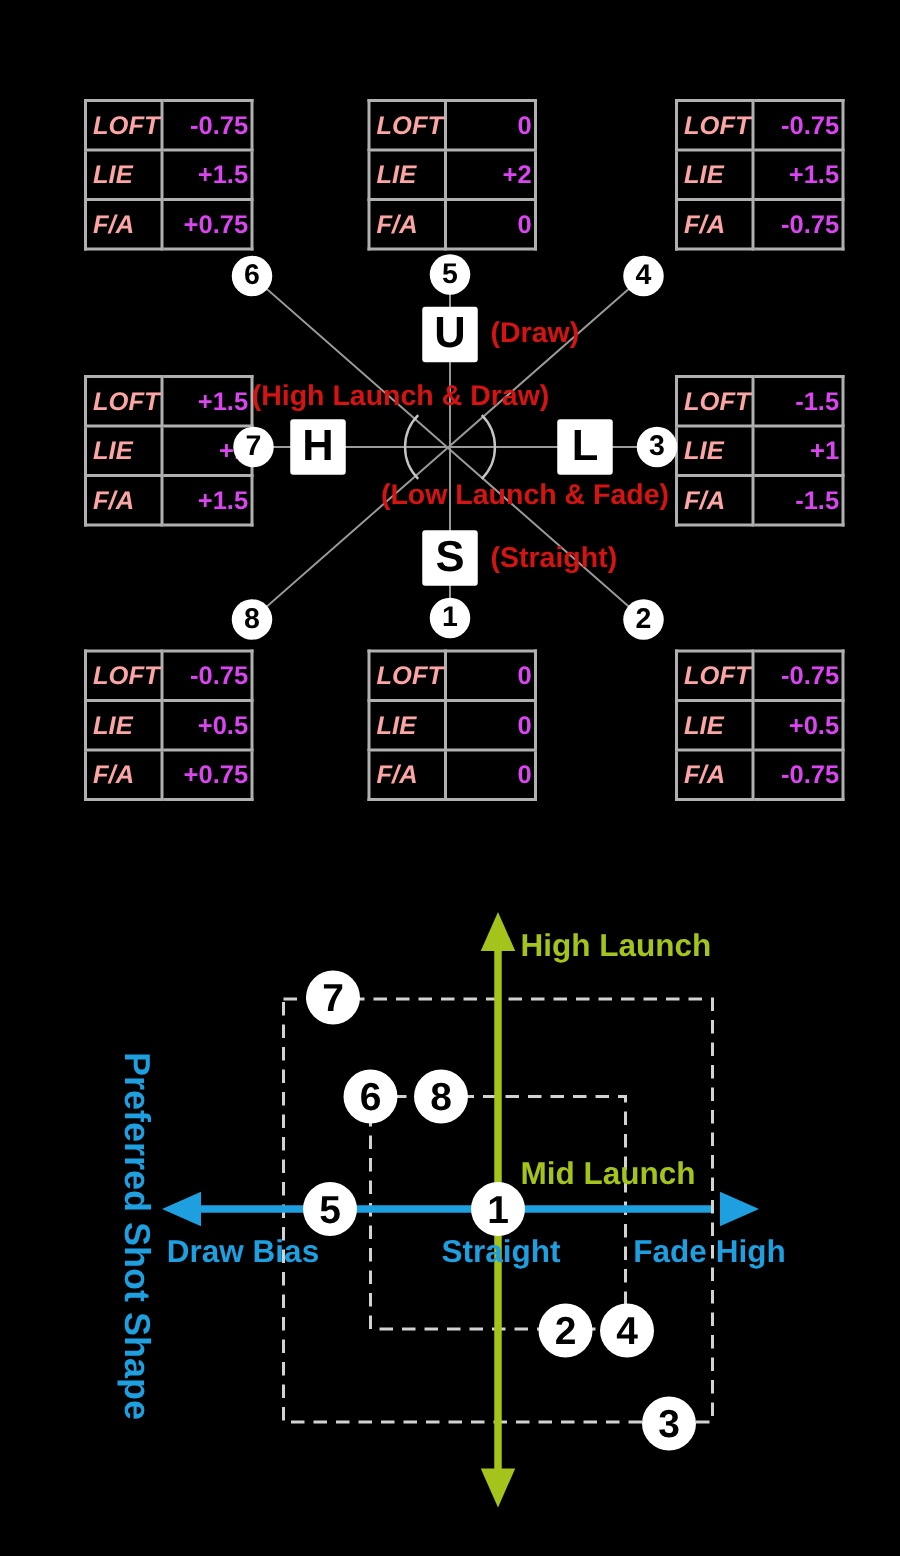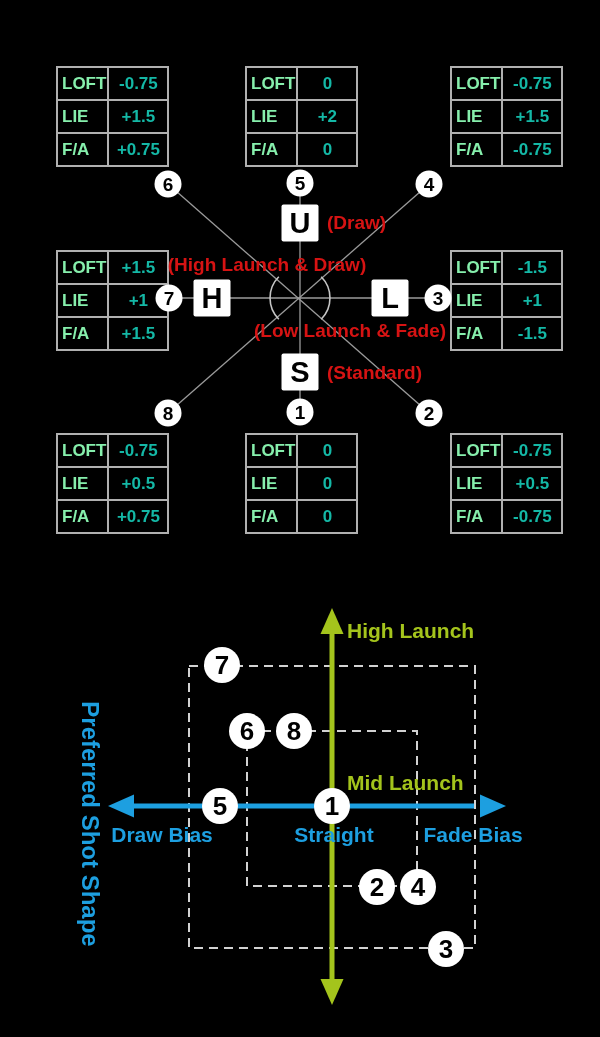--- a/index.html
+++ b/index.html
@@ -3,22 +3,22 @@
 <meta charset="utf-8">
 <style>
   html,body{margin:0;padding:0;background:#000;}
   #page{position:relative;width:600px;height:1037px;background:#000;overflow:hidden;
         font-family:"Liberation Sans",sans-serif;font-weight:bold;}
   svg{position:absolute;left:0;top:0;}
 
   
   table.vtable{position:absolute;border-collapse:collapse;background:#000;}
   .vtable td{border:2px solid #b0b0b0;height:29px;font-weight:bold;font-size:17px;line-height:29px;}
-  .vtable td.lab{color:#86efac;width:42px;padding-left:4px;}
-  .vtable td.val{color:#14b8a6;width:54px;text-align:center;padding:0 2px;}
+  .vtable td.lab{color:#fca5a5;width:42px;padding-left:4px;font-style:italic;}
+  .vtable td.val{color:#d946ef;width:54px;text-align:right;padding:0 2px;}
 
   
   .dcircle{position:absolute;width:27px;height:27px;border-radius:50%;background:#fff;color:#000;
            font-size:19px;display:flex;align-items:center;justify-content:center;
            transform:translate(-50%,-50%);}
   .lbox{position:absolute;width:37px;height:37px;background:#fff;color:#000;font-size:29px;
         display:flex;align-items:center;justify-content:center;transform:translate(-50%,-50%);
         border-radius:2px;}
   .rnote{position:absolute;color:#d61313;font-size:19px;white-space:nowrap;}
   .cnote{transform:translate(-50%,-50%);}
@@ -218,29 +218,29 @@
   <div class="dcircle" style="left:429px;top:413px">2</div>
 
   <div class="lbox" style="left:300px;top:223px">U</div>
   <div class="lbox" style="left:212px;top:298px">H</div>
   <div class="lbox" style="left:390px;top:298px">L</div>
   <div class="lbox" style="left:300px;top:372px">S</div>
 
   <div class="rnote snote" style="left:327px;top:223px">(Draw)</div>
   <div class="rnote cnote" style="left:267px;top:265px">(High Launch &amp; Draw)</div>
   <div class="rnote cnote" style="left:350px;top:331px">(Low Launch &amp; Fade)</div>
-  <div class="rnote snote" style="left:327px;top:373px">(Standard)</div>
+  <div class="rnote snote" style="left:327px;top:373px">(Straight)</div>
 
 
   <div class="glabel" style="left:347px;top:631px">High Launch</div>
   <div class="glabel" style="left:347px;top:783px">Mid Launch</div>
 
   <div class="blabel" style="left:162px;top:835px">Draw Bias</div>
   <div class="blabel" style="left:334px;top:835px">Straight</div>
-  <div class="blabel" style="left:473px;top:835px">Fade Bias</div>
+  <div class="blabel" style="left:473px;top:835px">Fade High</div>
 
   <div class="vert-label">Preferred Shot Shape</div>
 
   <div class="ccircle" style="left:222px;top:665px">7</div>
   <div class="ccircle" style="left:247px;top:731px">6</div>
   <div class="ccircle" style="left:294px;top:731px">8</div>
   <div class="ccircle" style="left:220px;top:806px">5</div>
   <div class="ccircle" style="left:332px;top:806px">1</div>
   <div class="ccircle" style="left:377px;top:887px">2</div>
   <div class="ccircle" style="left:418px;top:887px">4</div>

